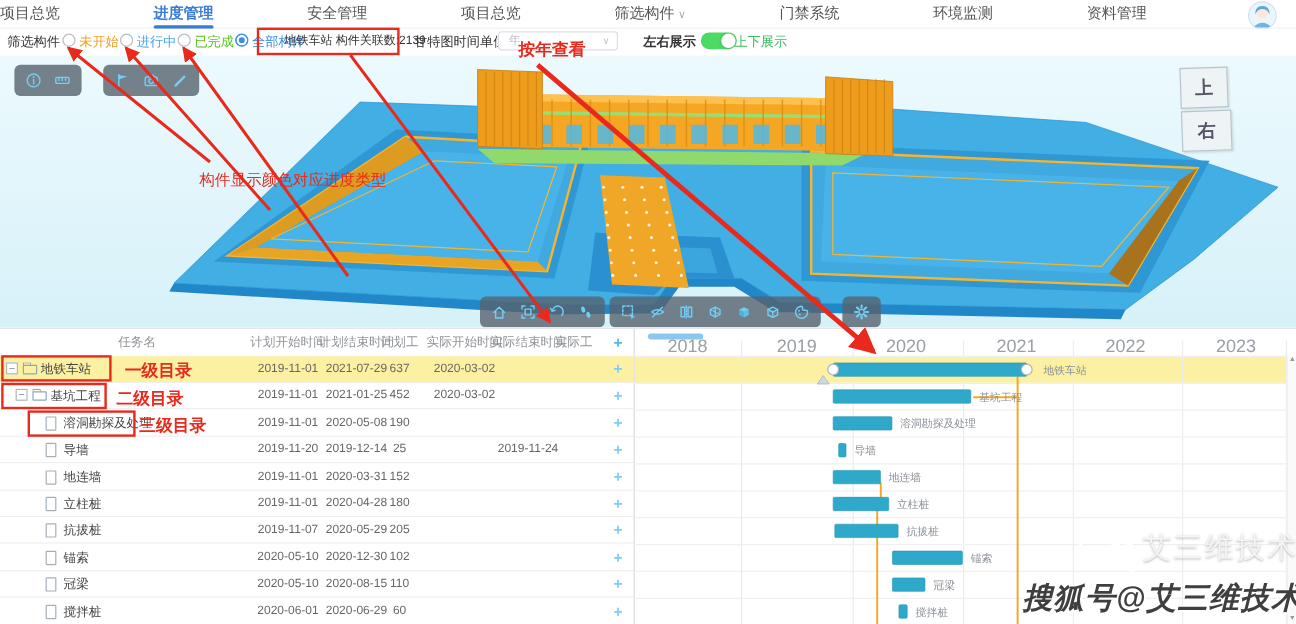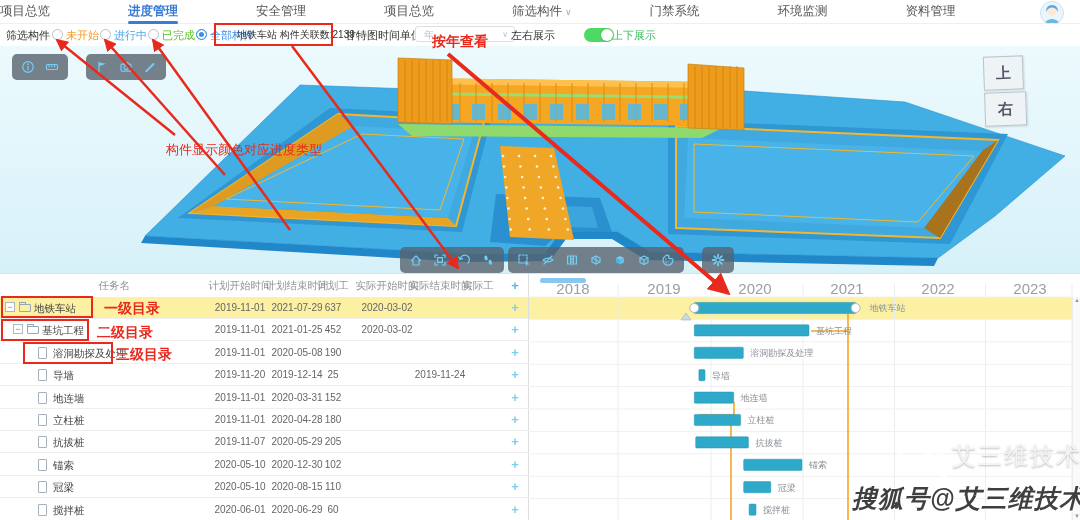--- a/index.html
+++ b/index.html
@@ -84,21 +84,21 @@
 
   <div id="toolbar">
     <span class="tb" style="left:6px;color:#333;text-align:right;">筛选构件</span>
     <span id="radio-group"><span class="tb" style="left: 52px;"><span class="radio"></span><span style="color: rgb(240, 160, 40);">未开始</span></span><span class="tb" style="left: 100px;"><span class="radio"></span><span style="color: rgb(77, 166, 232);">进行中</span></span><span class="tb" style="left: 148px;"><span class="radio"></span><span style="color: rgb(82, 196, 26);">已完成</span></span><span class="tb" style="left: 196px;"><span class="radio sel"></span><span style="color: rgb(58, 142, 230);">全部构件</span></span></span>
     <span class="tb" style="left:237px;" id="station-info">地铁车站 构件关联数:2139</span>
     <span class="tb" style="left:345px;color:#333;">甘特图时间单位</span>
     <div id="gantt-unit-select">
       <span>年</span>
       <span class="chev">∨</span>
     </div>
-    <span class="tb" style="left:511px;color:#333;">左右展示</span>
+    <span class="tb" style="left:536px;color:#333;font-weight:bold;">左右展示</span>
     <span class="tb" style="left:578px;"><span class="toggle"><span class="knob"></span></span></span>
     <span class="tb" style="left:612px;color:#3cbf5f;">上下展示</span>
   </div>
 
   <div id="viewport">
     <svg id="scene" width="1080" height="227" viewBox="0 0 1080 227">
       <defs>
         <linearGradient id="skyg" x1="0" y1="0" x2="0" y2="1">
           <stop offset="0" stop-color="#ecfafd"></stop>
             <stop offset="1" stop-color="#d7f1f9"></stop>

